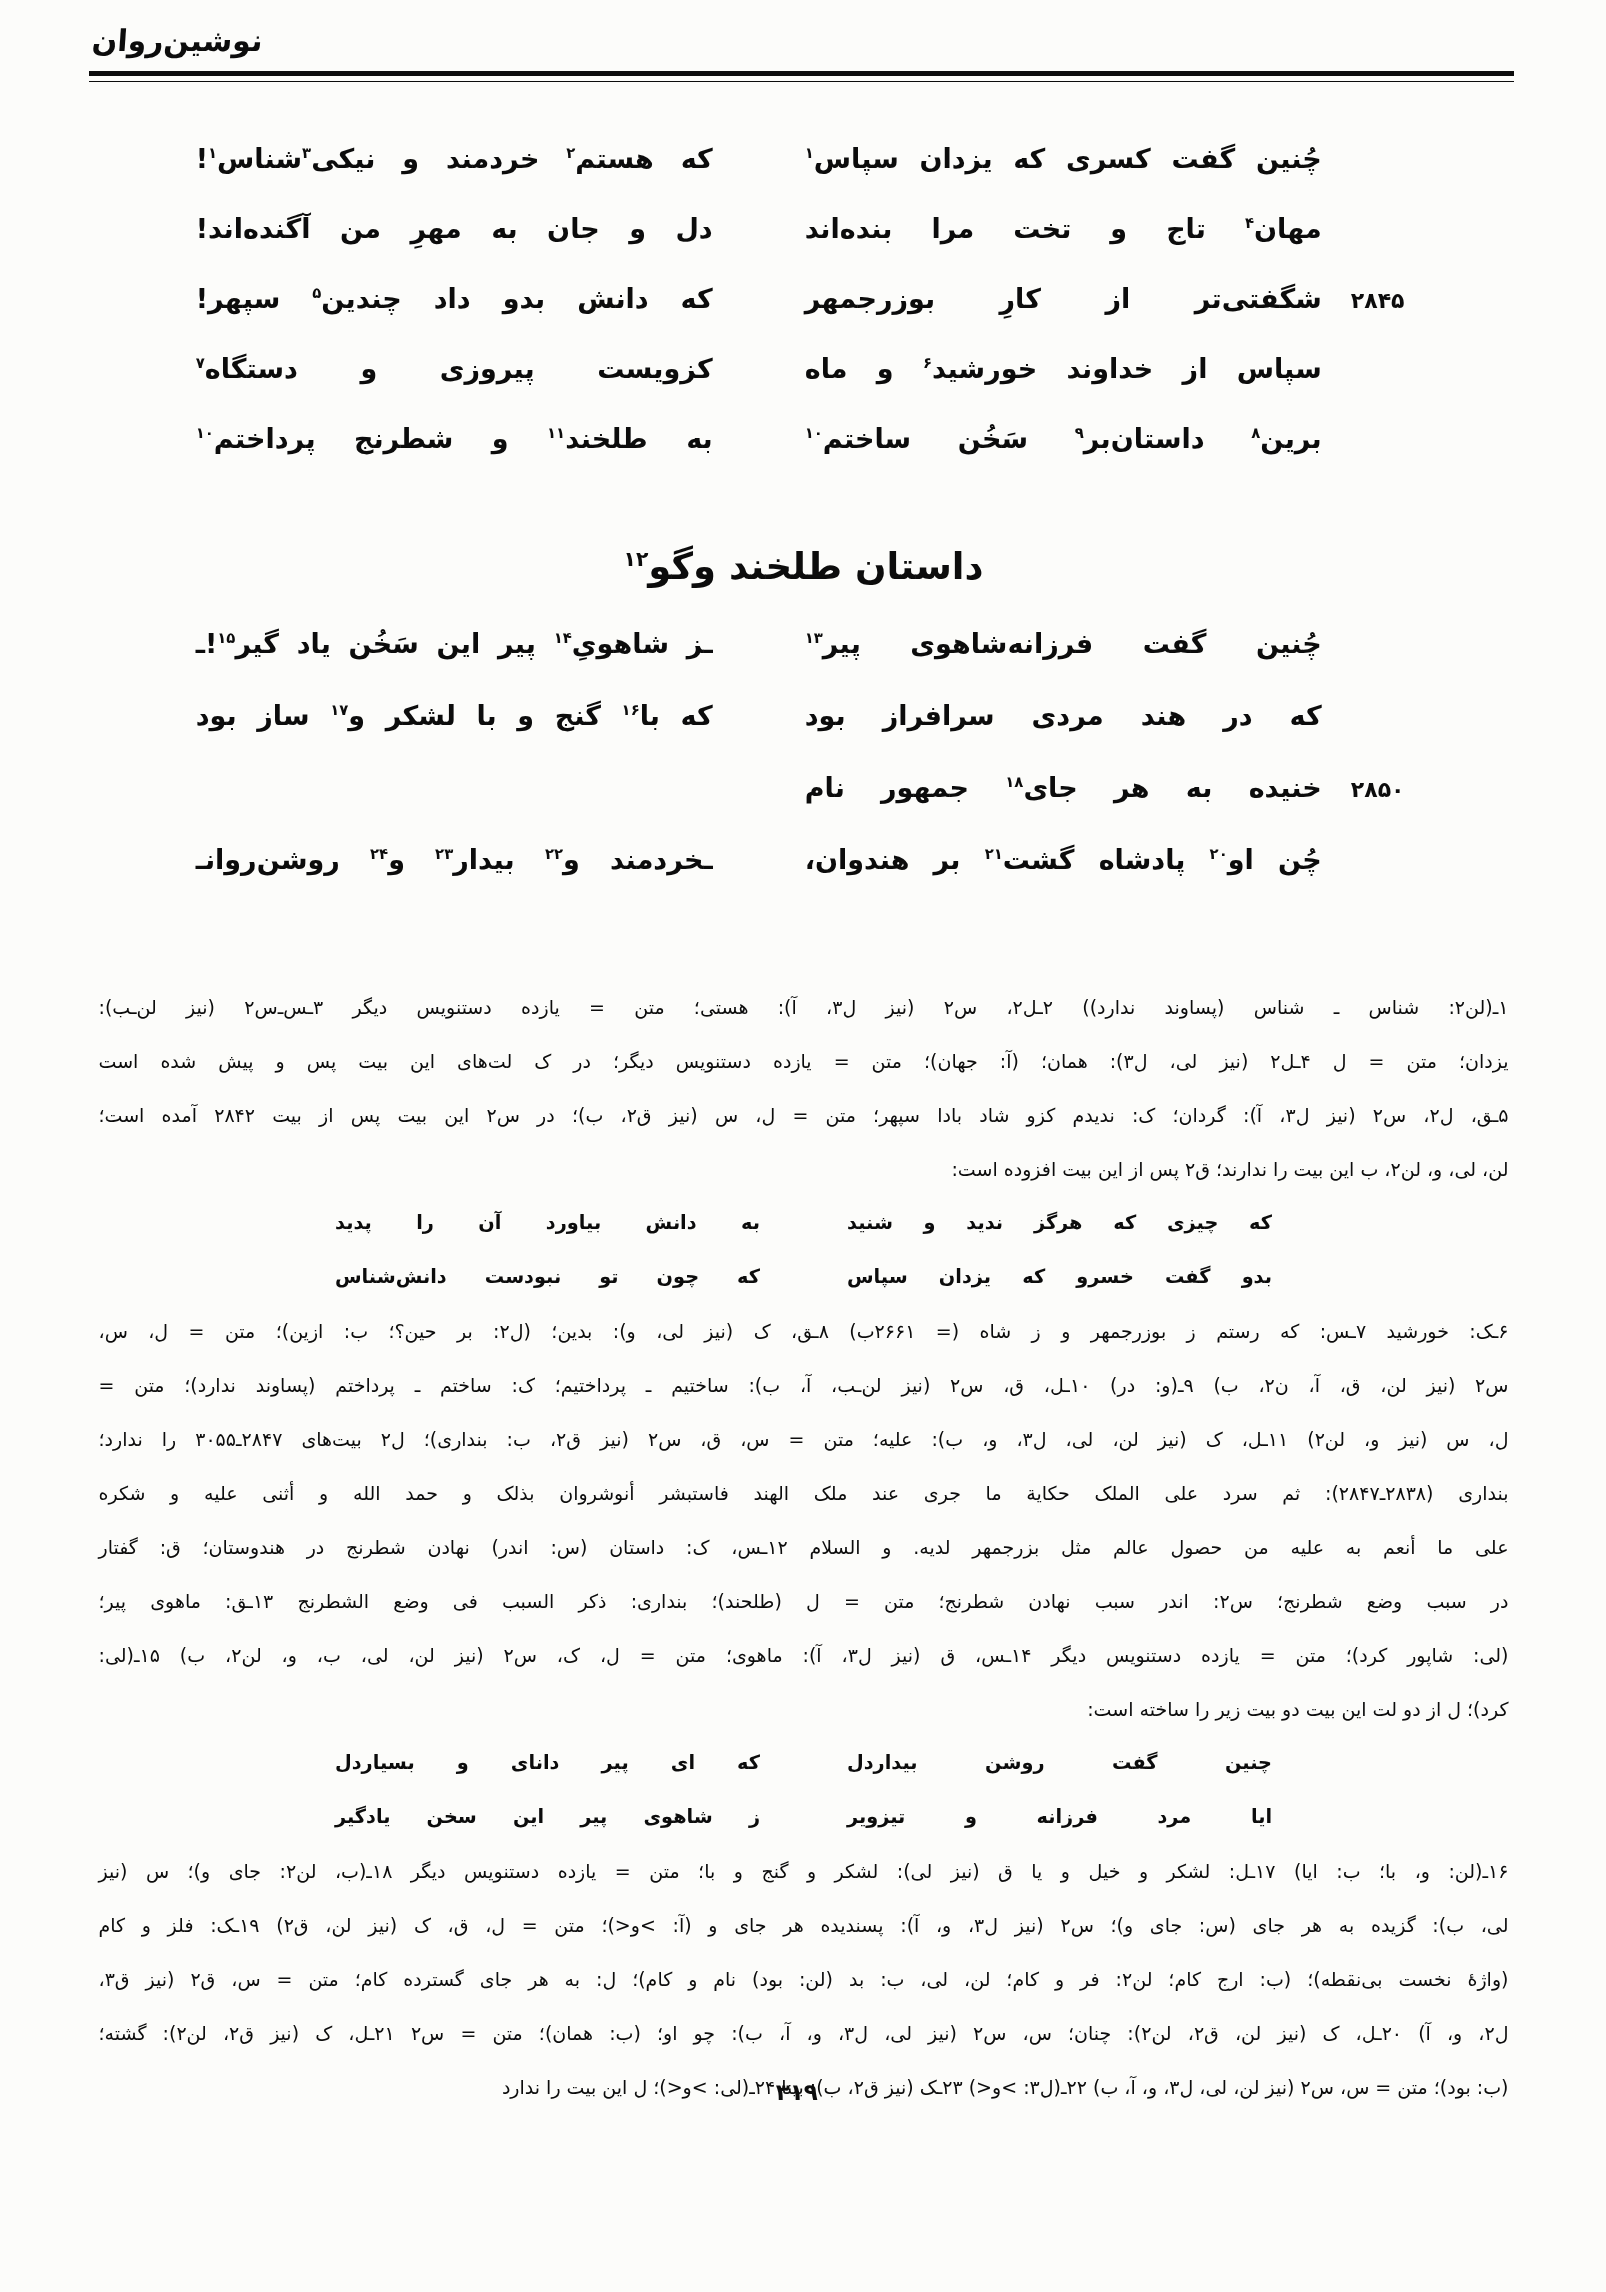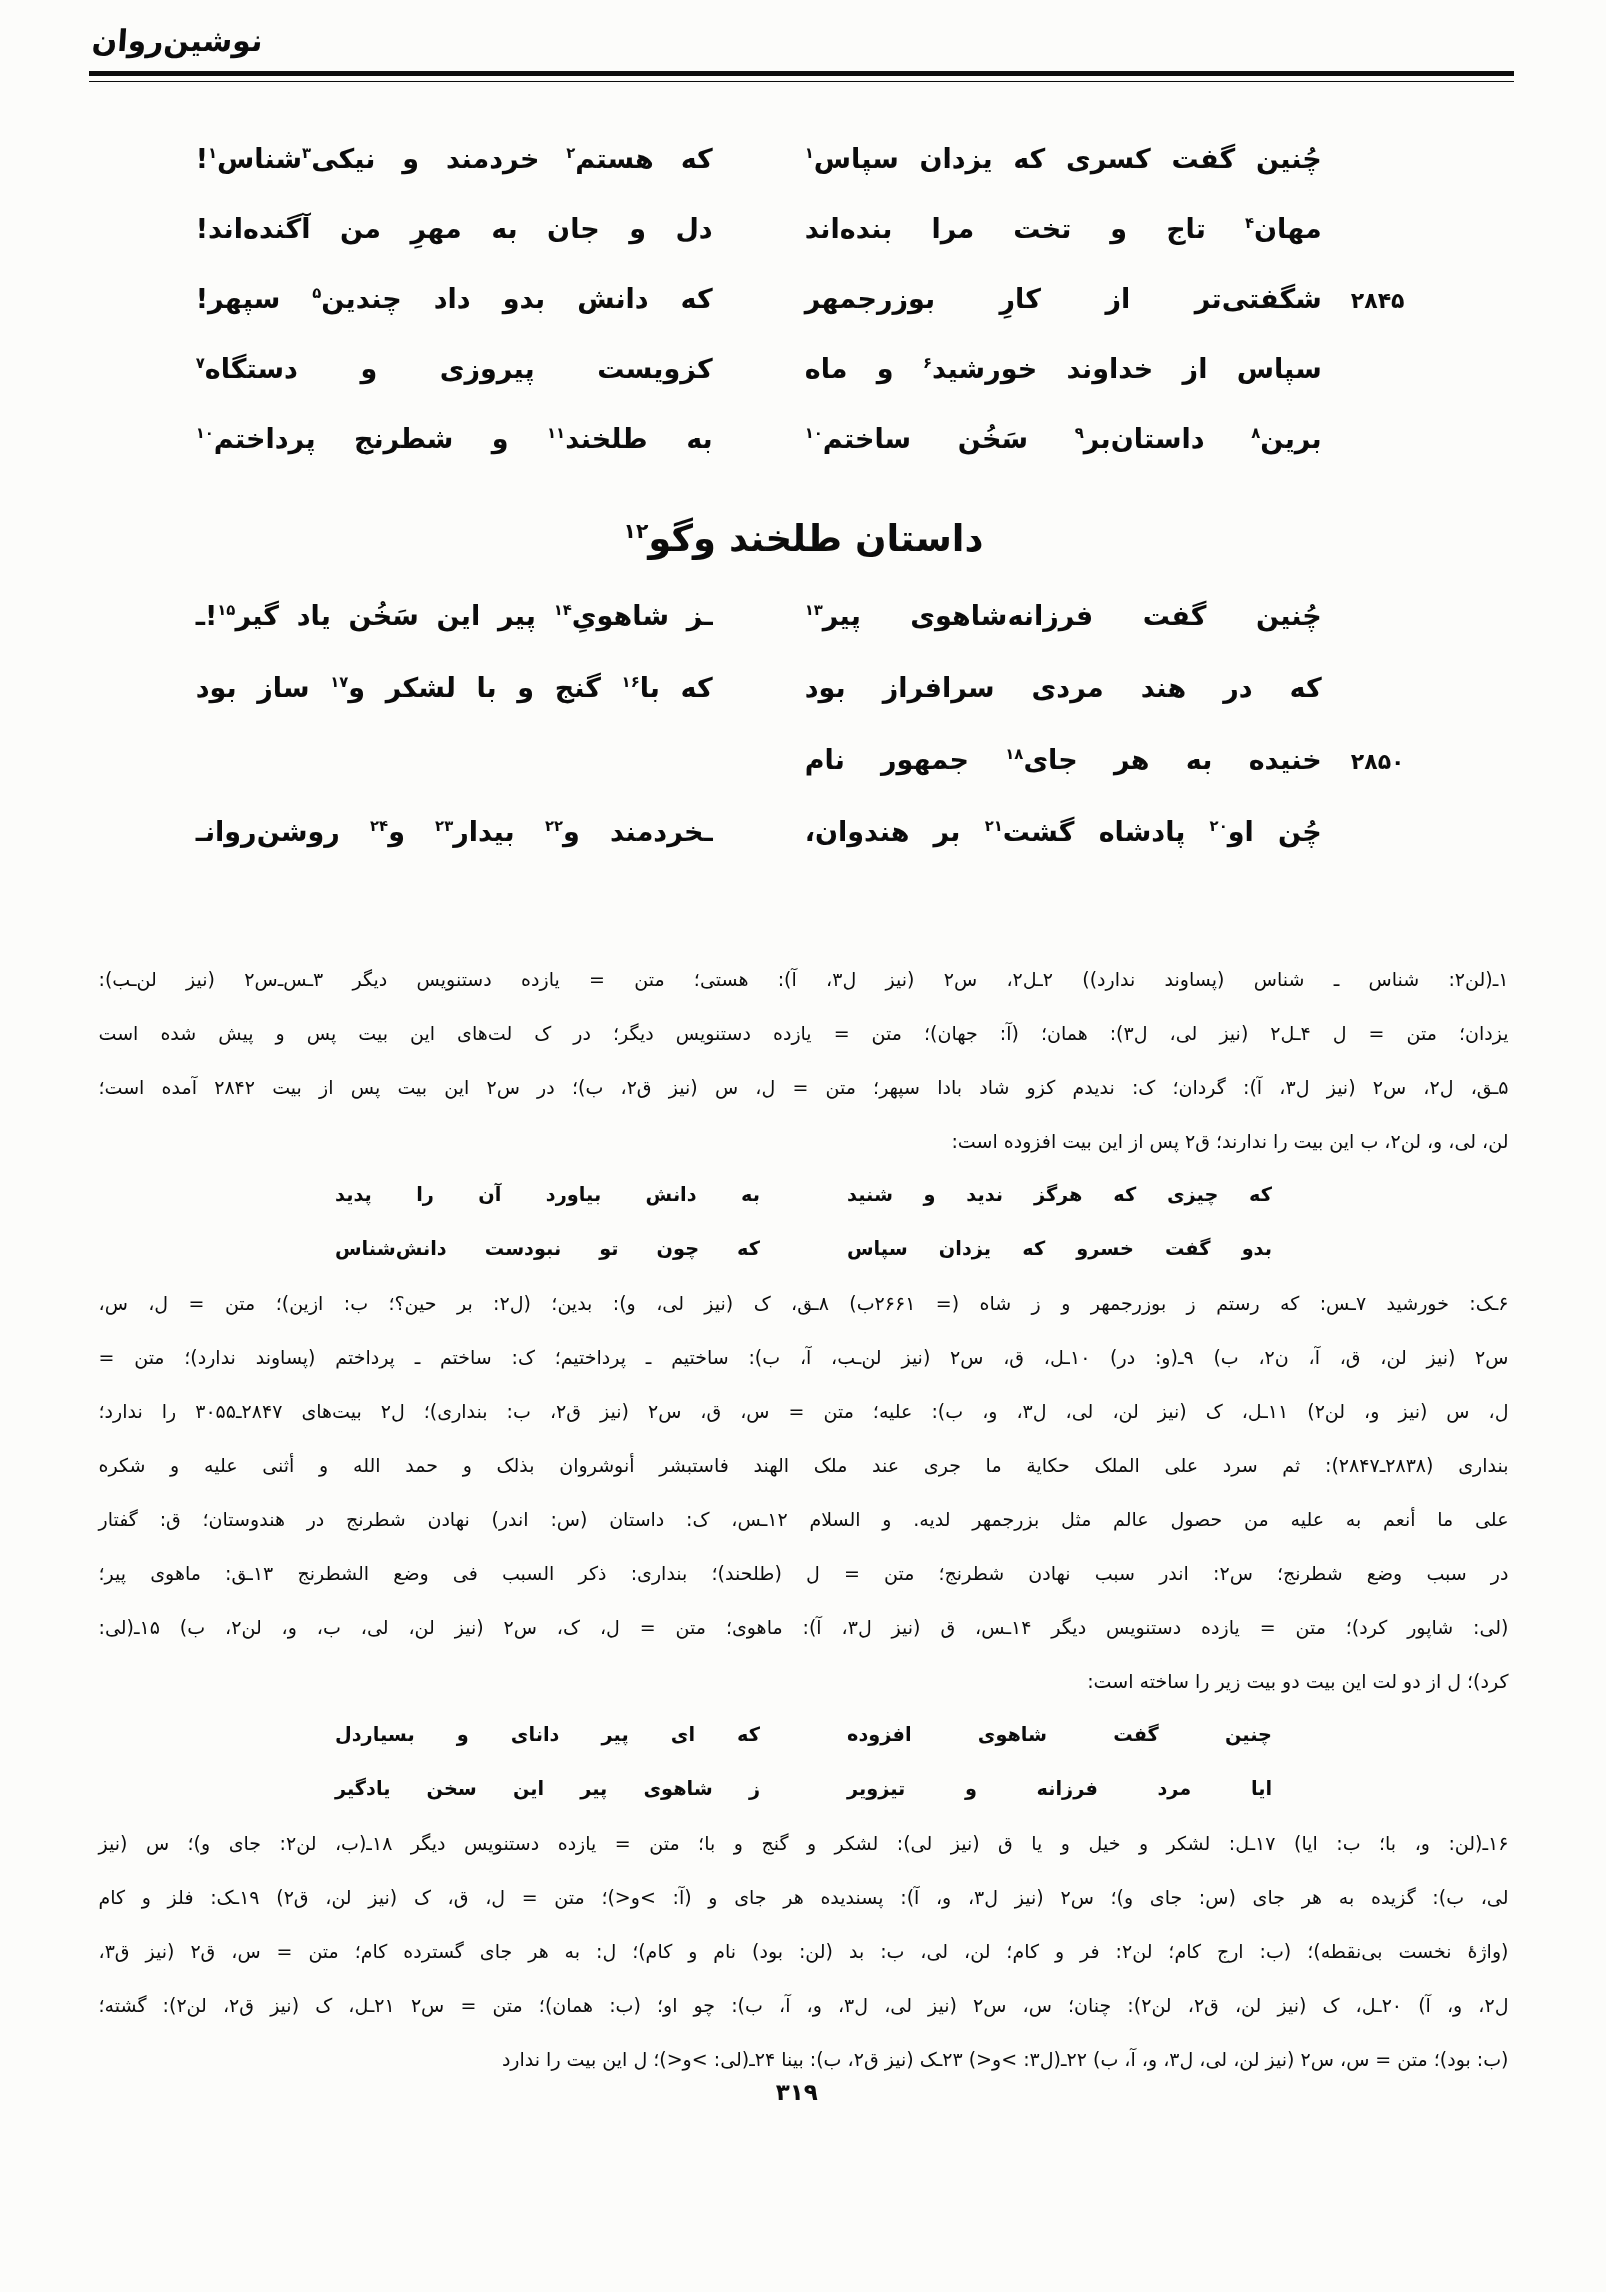--- a/index.html
+++ b/index.html
@@ -41,21 +41,21 @@
     flex:none;width:517px;
     font-size:27px;font-weight:bold;
     direction:rtl;
     text-align:justify;text-align-last:justify;
     white-space:nowrap0;
   }
   .gutter{flex:none;width:92px;}
   sup{font-size:.55em;line-height:0;}
   
   .section-title{
-    margin-top:24px;height:83px;
+    margin-top:52px;height:83px;
     text-align:center;
     font-size:37px;font-weight:bold;
     direction:rtl;
   }
   
   .apparatus{
     width:1410px;margin:0 auto;direction:rtl;
     font-size:19px;line-height:54px;
     margin-top:64px;
   }
@@ -168,21 +168,21 @@
   <div class="app-line">۶ـک: خورشید  ۷ـس: که رستم ز بوزرجمهر و ز شاه (= ۲۶۶۱ب)  ۸ـق، ک (نیز لی، و): بدین؛ (ل۲: بر حین؟؛ ب: ازین)؛ متن = ل، س،</div>
   <div class="app-line">س۲ (نیز لن، ق، آ، ن۲، ب)  ۹ـ(و: در)  ۱۰ـل، ق، س۲ (نیز لن‌ـب، آ، ب): ساختیم ـ پرداختیم؛ ک: ساختم ـ پرداختم (پساوند ندارد)؛ متن =</div>
   <div class="app-line">ل، س (نیز و، لن۲)  ۱۱ـل، ک (نیز لن، لی، ل۳، و، ب): علیه؛ متن = س، ق، س۲ (نیز ق۲، ب: بنداری)؛ ل۲ بیت‌های ۲۸۴۷ـ۳۰۵۵ را ندارد؛</div>
   <div class="app-line">بنداری (۲۸۳۸ـ۲۸۴۷): ثم سرد علی الملک حکایة ما جری عند ملک الهند فاستبشر أنوشروان بذلک و حمد الله و أثنی علیه و شکره</div>
   <div class="app-line">علی ما أنعم به علیه من حصول عالم مثل بزرجمهر لدیه. و السلام  ۱۲ـس، ک: داستان (س: اندر) نهادن شطرنج در هندوستان؛ ق: گفتار</div>
   <div class="app-line">در سبب وضع شطرنج؛ س۲: اندر سبب نهادن شطرنج؛ متن = ل (طلحند)؛ بنداری: ذکر السبب فی وضع الشطرنج  ۱۳ـق: ماهوی پیر؛</div>
   <div class="app-line">(لی: شاپور کرد)؛ متن = یازده دستنویس دیگر  ۱۴ـس، ق (نیز ل۳، آ): ماهوی؛ متن = ل، ک، س۲ (نیز لن، لی، ب، و، لن۲، ب)  ۱۵ـ(لی:</div>
   <div class="app-line short">کرد)؛ ل از دو لت این بیت دو بیت زیر را ساخته است:</div>
 
   <div class="quote-row">
-    <div class="q-hemi">چنین گفت شاهوی افزوده</div>
+    <div class="q-hemi">چنین گفت روشن بیداردل</div>
     <div class="q-hemi">که ای پیر دانای و بسیاردل</div>
   </div>
   <div class="quote-row">
     <div class="q-hemi">ایا مرد فرزانه و تیزویر</div>
     <div class="q-hemi">ز شاهوی پیر این سخن یادگیر</div>
   </div>
 
   <div class="app-line">۱۶ـ(لن: و، با؛ ب: ایا)  ۱۷ـل: لشکر و خیل و یا ق (نیز لی): لشکر و گنج و با؛ متن = یازده دستنویس دیگر  ۱۸ـ(ب، لن۲: جای و)؛ س (نیز</div>
   <div class="app-line">لی، ب): گزیده به هر جای (س: جای و)؛ س۲ (نیز ل۳، و، آ): پسندیده هر جای و (آ: &gt;و&lt;)؛ متن = ل، ق، ک (نیز لن، ق۲)  ۱۹ـک: فلز و کام</div>
   <div class="app-line">(واژهٔ نخست بی‌نقطه)؛ (ب: ارج کام؛ لن۲: فر و کام؛ لن، لی، ب: بد (لن: بود) نام و کام)؛ ل: به هر جای گسترده کام؛ متن = س، ق۲ (نیز ق۳،</div>

